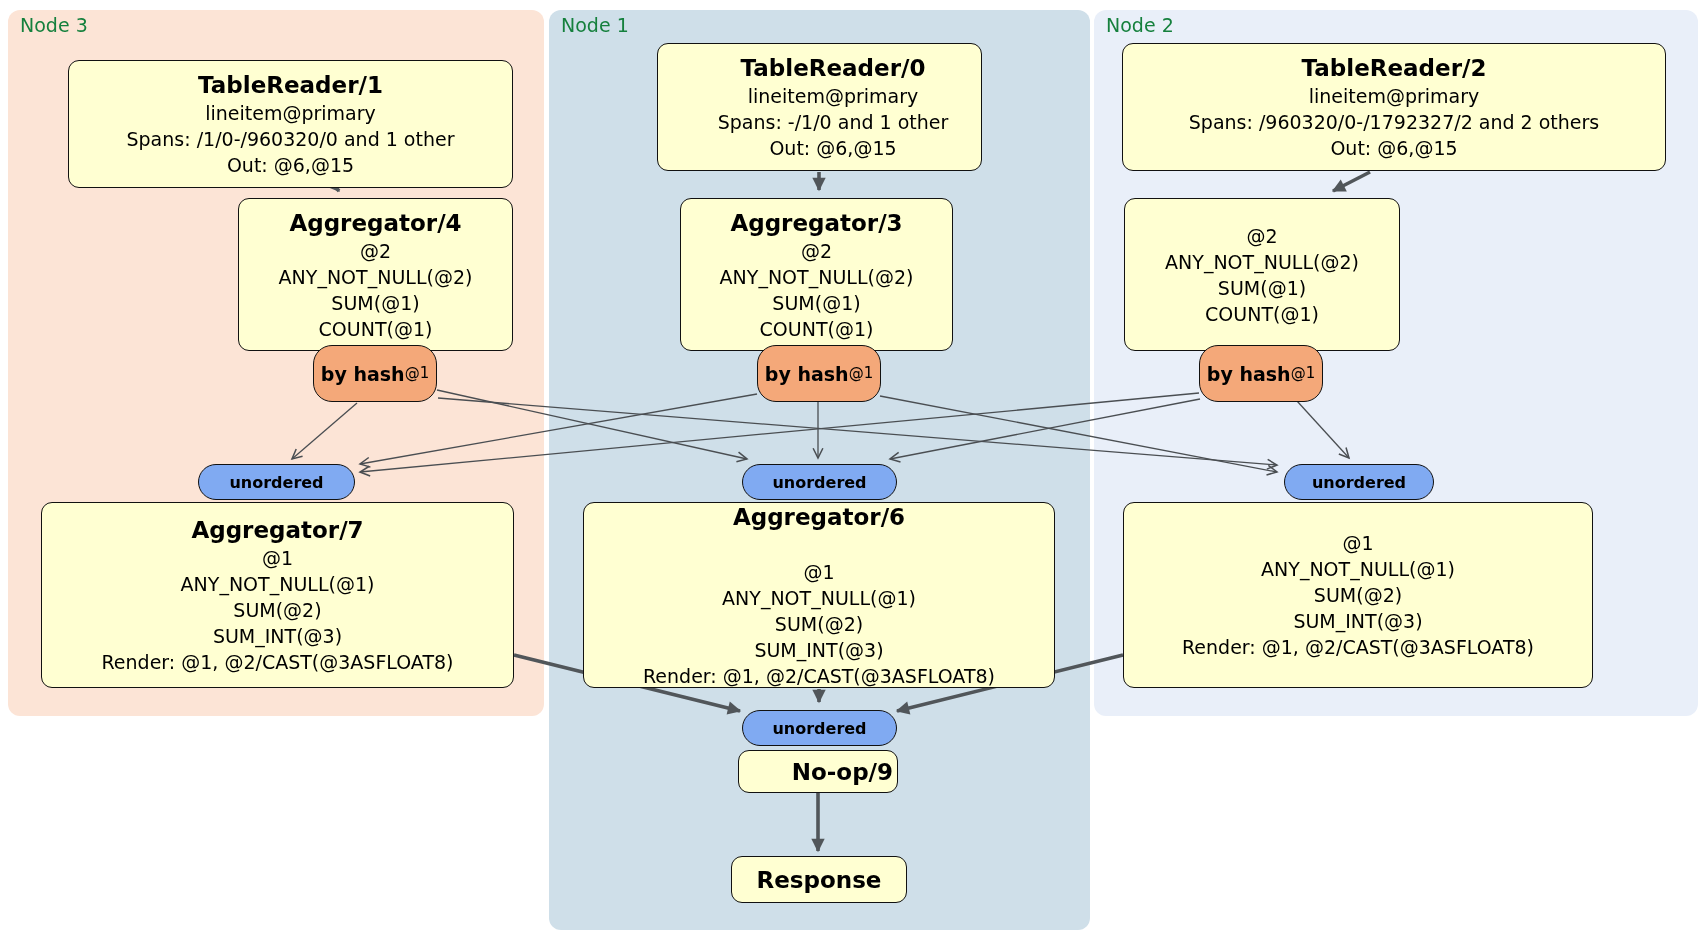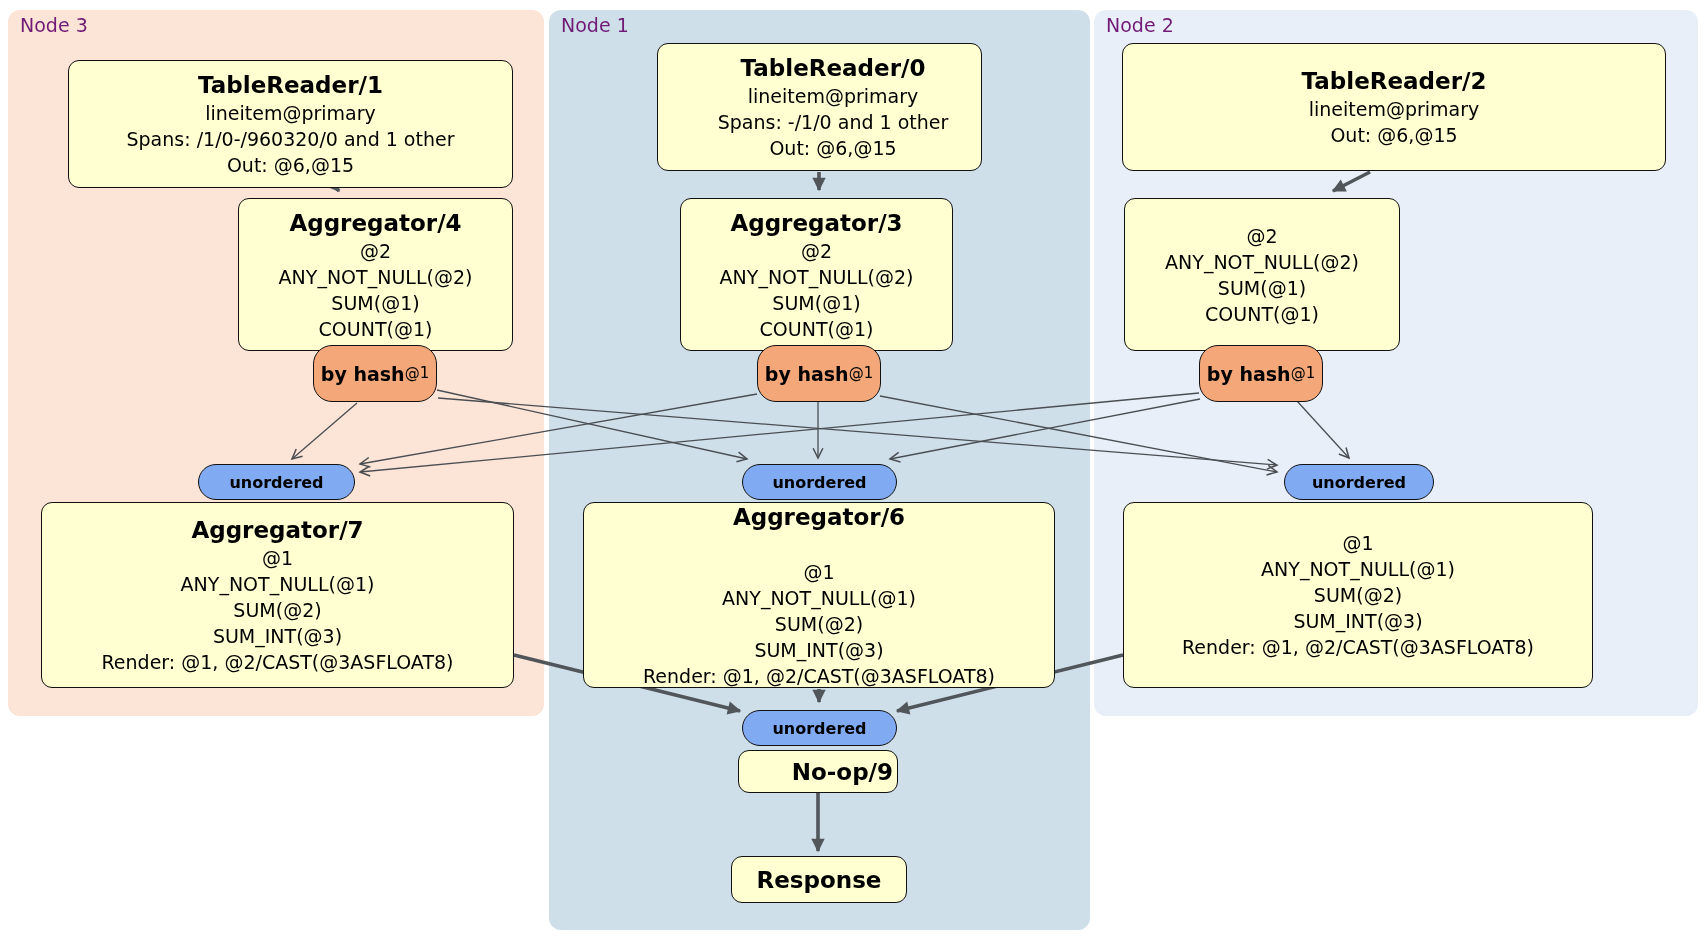--- a/index.html
+++ b/index.html
@@ -3,21 +3,21 @@
 <meta charset="utf-8">
 <style>
   html,body{margin:0;padding:0;background:#ffffff;}
   body{font-family:"DejaVu Sans","Liberation Sans",sans-serif;color:#000;}
   .canvas{position:relative;width:1708px;height:940px;background:#fff;overflow:hidden;}
 
   .region{position:absolute;border-radius:12px;}
   .region-n3{left:8px;top:10px;width:536px;height:706px;background:var(--bg-node3,#fce4d6);}
   .region-n1{left:549px;top:10px;width:541px;height:920px;background:var(--bg-node1,#cfdfe9);}
   .region-n2{left:1094px;top:10px;width:604px;height:706px;background:var(--bg-node2,#e9eff9);}
-  .region-label{position:absolute;left:12px;top:4px;font-size:19px;color:#701a75;}
+  .region-label{position:absolute;left:12px;top:4px;font-size:19px;color:#15803d;}
 
   svg.edges{position:absolute;left:0;top:0;z-index:2;}
   .edge-thin{stroke:var(--edge-thin,#4a4e52);stroke-width:1.3;fill:none;}
   .edge-thick{stroke:var(--edge-thick,#51565a);stroke-width:3.6;fill:none;}
 
   .box{position:absolute;z-index:3;background:var(--box-fill,#ffffd2);
        border:1.6px solid #111;border-radius:11px;
        display:flex;flex-direction:column;justify-content:center;
        text-align:center;padding:2px 4px;box-sizing:border-box;}
   .box-title{font-weight:bold;font-size:23px;line-height:30px;white-space:nowrap;}
@@ -92,20 +92,21 @@
     <div>
         <div class="box-line">lineitem@primary</div>
         <div class="box-line">Spans: -/1/0 and 1 other</div>
         <div class="box-line">Out: @6,@15</div>
       </div>
   </div>
   <div class="box" style="left:1122px;top:43px;width:544px;height:128px;">
     <div class="box-title">TableReader/2</div>
     <div>
         <div class="box-line">lineitem@primary</div>
+        <div class="box-line">Spans: /960320/0-/1792327/2 and 2 others</div>
         <div class="box-line">Out: @6,@15</div>
       </div>
   </div>
 
   <div class="box" style="left:238px;top:198px;width:275px;height:153px;">
     <div class="box-title">Aggregator/4</div>
     <div>
         <div class="box-line">@2</div>
         <div class="box-line">ANY_NOT_NULL(@2)</div>
         <div class="box-line">SUM(@1)</div>
@@ -140,21 +141,21 @@
   </div>
   <div class="router" style="left:1199px;top:345px;width:124px;height:57px;">
     <div class="router-label">by hash</div>
     <div class="router-sub">@1</div>
   </div>
 
   <div class="sync" style="left:198px;top:464px;width:157px;height:36px;">unordered</div>
   <div class="sync" style="left:742px;top:464px;width:155px;height:36px;">unordered</div>
   <div class="sync" style="left:1284px;top:464px;width:150px;height:36px;">unordered</div>
 
-  <div class="box" style="left:41px;top:502px;width:473px;height:186px;">
+  <div class="box" style="left:41px;top:502px;width:473px;height:186px;align-items:center;">
     <div class="box-title">Aggregator/7</div>
     <div>
         <div class="box-line">@1</div>
         <div class="box-line">ANY_NOT_NULL(@1)</div>
         <div class="box-line">SUM(@2)</div>
         <div class="box-line">SUM_INT(@3)</div>
         <div class="box-line">Render: @1, @2/CAST(@3ASFLOAT8)</div>
       </div>
   </div>
   <div class="box" style="left:583px;top:502px;width:472px;height:186px;gap:27px;">

